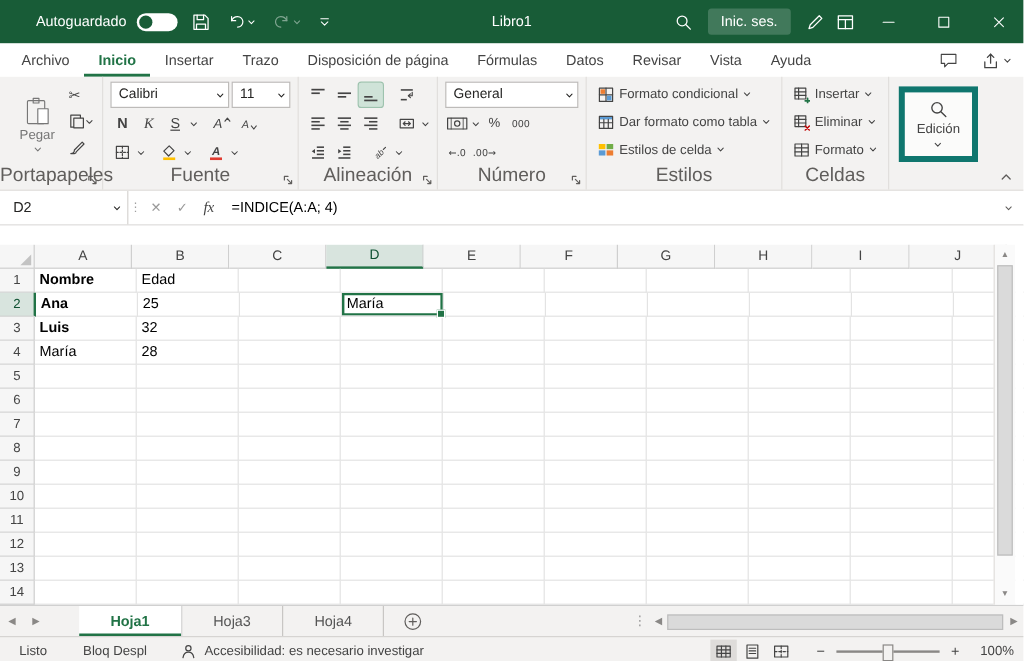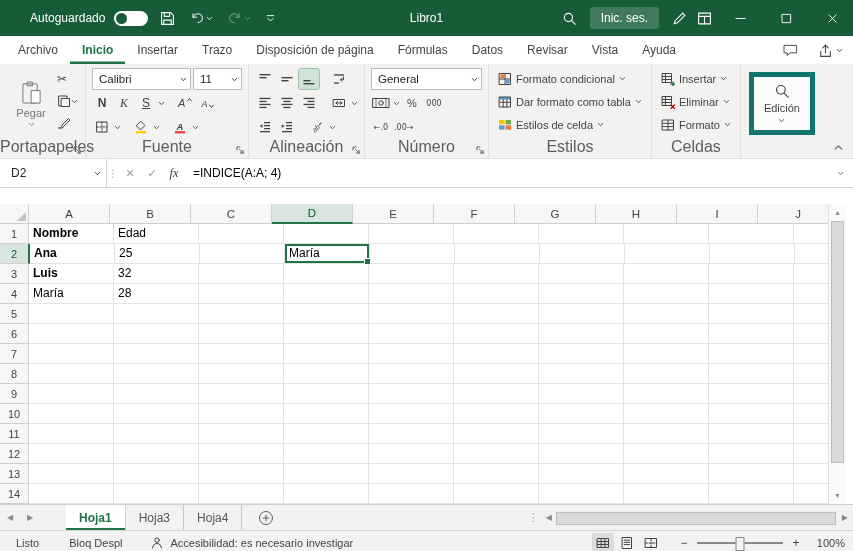--- a/index.html
+++ b/index.html
@@ -82,21 +82,21 @@
   .vscroll{width:17px;flex:none;display:flex;flex-direction:column;background:#fafafa;border-left:1px solid #e1dfdd}
   .varrow{height:17px;display:flex;align-items:center;justify-content:center;color:#8a8886;font-size:7px}
   .vtrack{flex:1;display:flex;justify-content:center}
   .vthumb{width:11px;height:240px;background:#dadada;border:1px solid #bdbdbd}
   .gridfiller{flex:1;background:#fff}
 
   
   .sheetbar{height:25px;background:#f3f2f1;border-top:1px solid #d0d0d0;display:flex;align-items:stretch;font-size:12px}
   .snav{width:20px;display:flex;align-items:center;justify-content:center;color:#8a8886;font-size:8px}
   .stabs{display:flex;margin-left:26px}
-  .stab{display:flex;align-items:center;padding:0 13px;color:#555;border-right:1px solid #c8c6c4}
+  .stab{display:flex;align-items:center;padding:0 26px;color:#555;border-right:1px solid #c8c6c4}
   .stab.active{background:#fff;color:#217346;font-weight:700;box-shadow:inset 0 -2px 0 #217346;border-right-color:#d0d0d0}
   .addsheet{width:28px;display:flex;align-items:center;justify-content:center;color:#605E5C;margin-left:10px}
   .hsplit{display:flex;align-items:center;padding:0 7px;color:#999;font-size:11px}
   .hscroll{display:flex;align-items:center;gap:3px;margin-right:5px}
   .harrow{color:#8a8886;font-size:8px;display:flex;align-items:center}
   .htrack{width:284px;height:13px;position:relative}
   .hthumb{position:absolute;left:1px;top:1px;height:11px;width:278px;background:#dadada;border:1px solid #bdbdbd}
 
   
   .statusbar{height:24px;background:#f3f2f1;border-top:1px solid #d6d4d2;display:flex;align-items:center;font-size:11px;color:#444;padding:0 8px}

